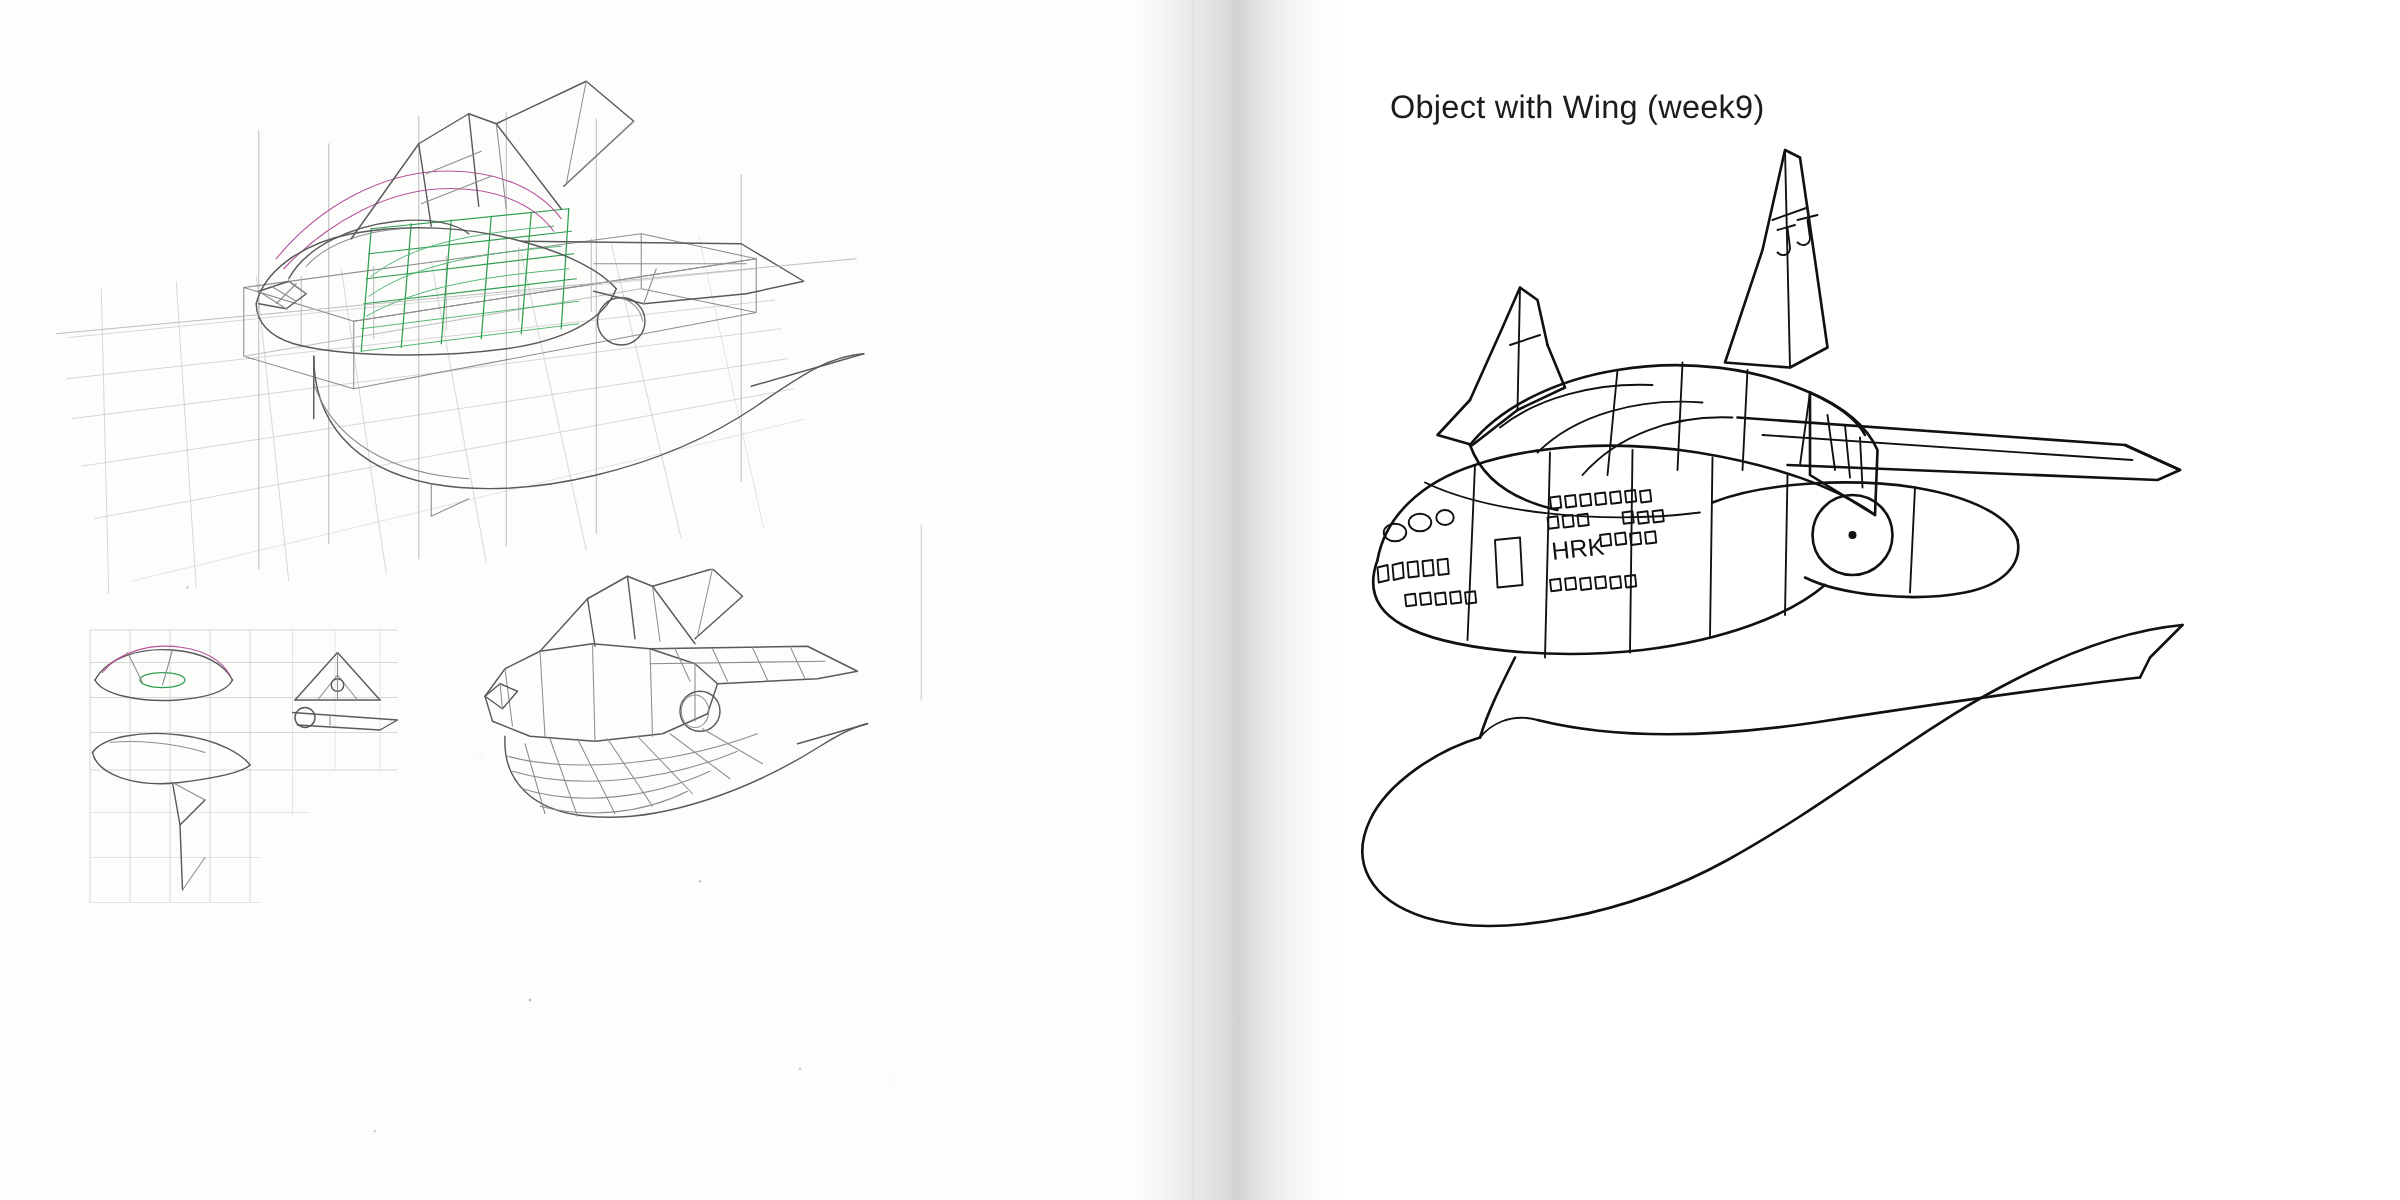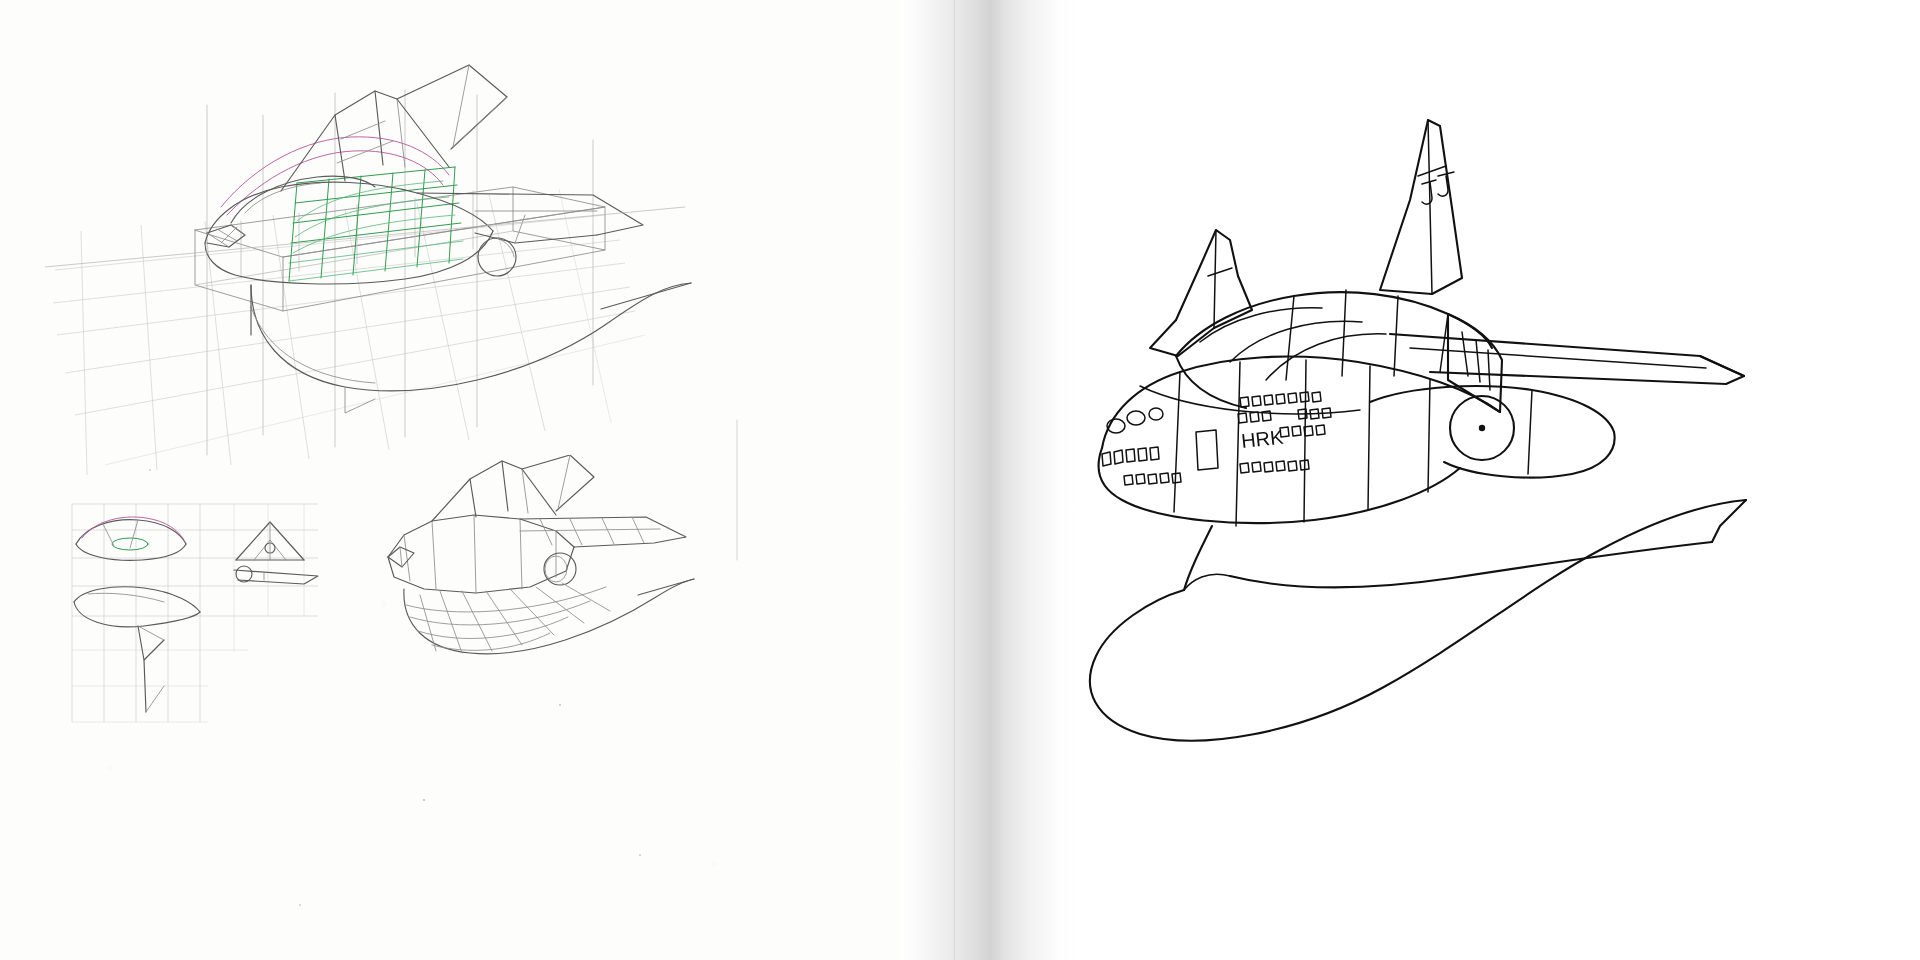--- a/index.html
+++ b/index.html
@@ -340,20 +340,21 @@
       <circle cx="150" cy="470" r="1" fill="#cccccc"></circle>
     </svg>
   </div>
 
   <div class="gutter">
     <div class="gutter-line"></div>
   </div>
 
   <div class="right-page">
 
+    <div class="title">Object with Wing (week9)</div>
 
     <svg width="840" height="780" viewBox="0 0 840 780" style="position:absolute;left:0;top:80px;">
 
       <g>
         <path class="ink" d="M300 210 L330 120 L348 40 L360 46 L372 128 L382 198 L352 214 Z"></path>
         <path class="ink-t" d="M348 40 L352 214"></path>
         <path class="ink-t" d="M338 96 L366 86"></path>
 
         <path class="ink-t" d="M366 96 L368 110 C 368 116, 362 118, 358 114"></path>
         <path class="ink-t" d="M350 102 L352 118 C 352 124, 346 126, 342 122"></path>

